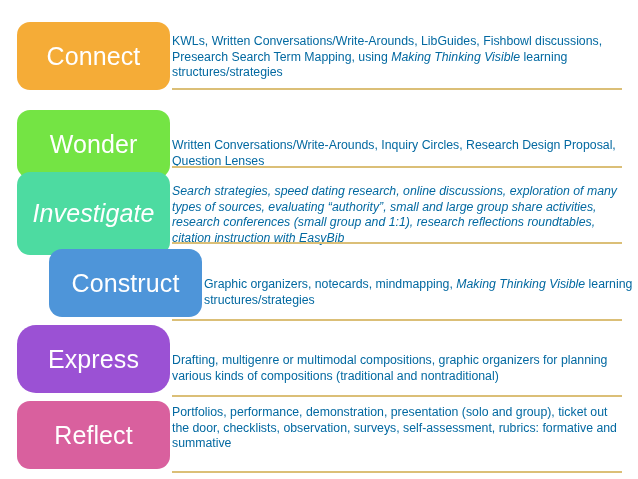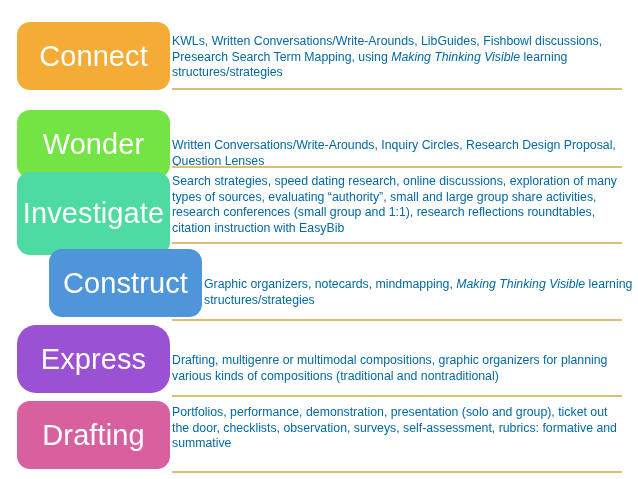--- a/index.html
+++ b/index.html
@@ -35,21 +35,21 @@
     width: 153px;
     border-radius: 13px;
     box-sizing: border-box;
     display: flex;
     align-items: center;
     justify-content: center;
   }
 
   .pill-label {
     color: #ffffff;
-    font-size: 29px;
+    font-size: 25px;
     line-height: 1;
     font-weight: 400;
     letter-spacing: 0.1px;
     white-space: nowrap;
   }
 
   
   .desc-wrap {
     position: absolute;
     left: 172px;
@@ -96,24 +96,24 @@
     <div class="pill" style="height:68px;background:#74e444;">
       <span class="pill-label">Wonder</span>
     </div>
     <div class="desc-wrap" style="top:28px;">
       <div class="desc">Written Conversations/Write-Arounds, Inquiry Circles, Research Design Proposal, Question Lenses</div>
     </div>
   </div>
   <div class="rule" style="top:166px;"></div>
 
   <div class="row" style="top:172px;height:68px;">
-    <div class="pill" style="height:83px;background:#4ddba1;">
+    <div class="pill" style="height:83px;background:#4ddba1;font-style:italic;">
       <span class="pill-label">Investigate</span>
     </div>
-    <div class="desc-wrap" style="top:2px;">
+    <div class="desc-wrap" style="top:12px;font-style:italic;">
       <div class="desc">Search strategies, speed dating research, online discussions, exploration of many types of sources, evaluating “authority”, small and large group share activities, research conferences (small group and 1:1), research reflections roundtables, citation instruction with EasyBib</div>
     </div>
   </div>
   <div class="rule" style="top:242px;"></div>
 
   <div class="row" style="top:249px;height:68px;margin-left:32px;">
     <div class="pill" style="height:68px;background:#4e95d9;">
       <span class="pill-label">Construct</span>
     </div>
     <div class="desc-wrap" style="top:28px;">
@@ -127,21 +127,21 @@
       <span class="pill-label">Express</span>
     </div>
     <div class="desc-wrap" style="top:28px;">
       <div class="desc">Drafting, multigenre or multimodal compositions, graphic organizers for planning various kinds of compositions (traditional and nontraditional)</div>
     </div>
   </div>
   <div class="rule" style="top:395px;"></div>
 
   <div class="row" style="top:401px;height:68px;">
     <div class="pill" style="height:68px;background:#d9609e;">
-      <span class="pill-label">Drafting</span>
+      <span class="pill-label">Reflect</span>
     </div>
     <div class="desc-wrap" style="top:4px;">
       <div class="desc">Portfolios, performance, demonstration, presentation (solo and group), ticket out the door, checklists, observation, surveys, self-assessment, rubrics:  formative and summative</div>
     </div>
   </div>
   <div class="rule" style="top:471px;"></div>
 
 </div>
 
 </body></html>

